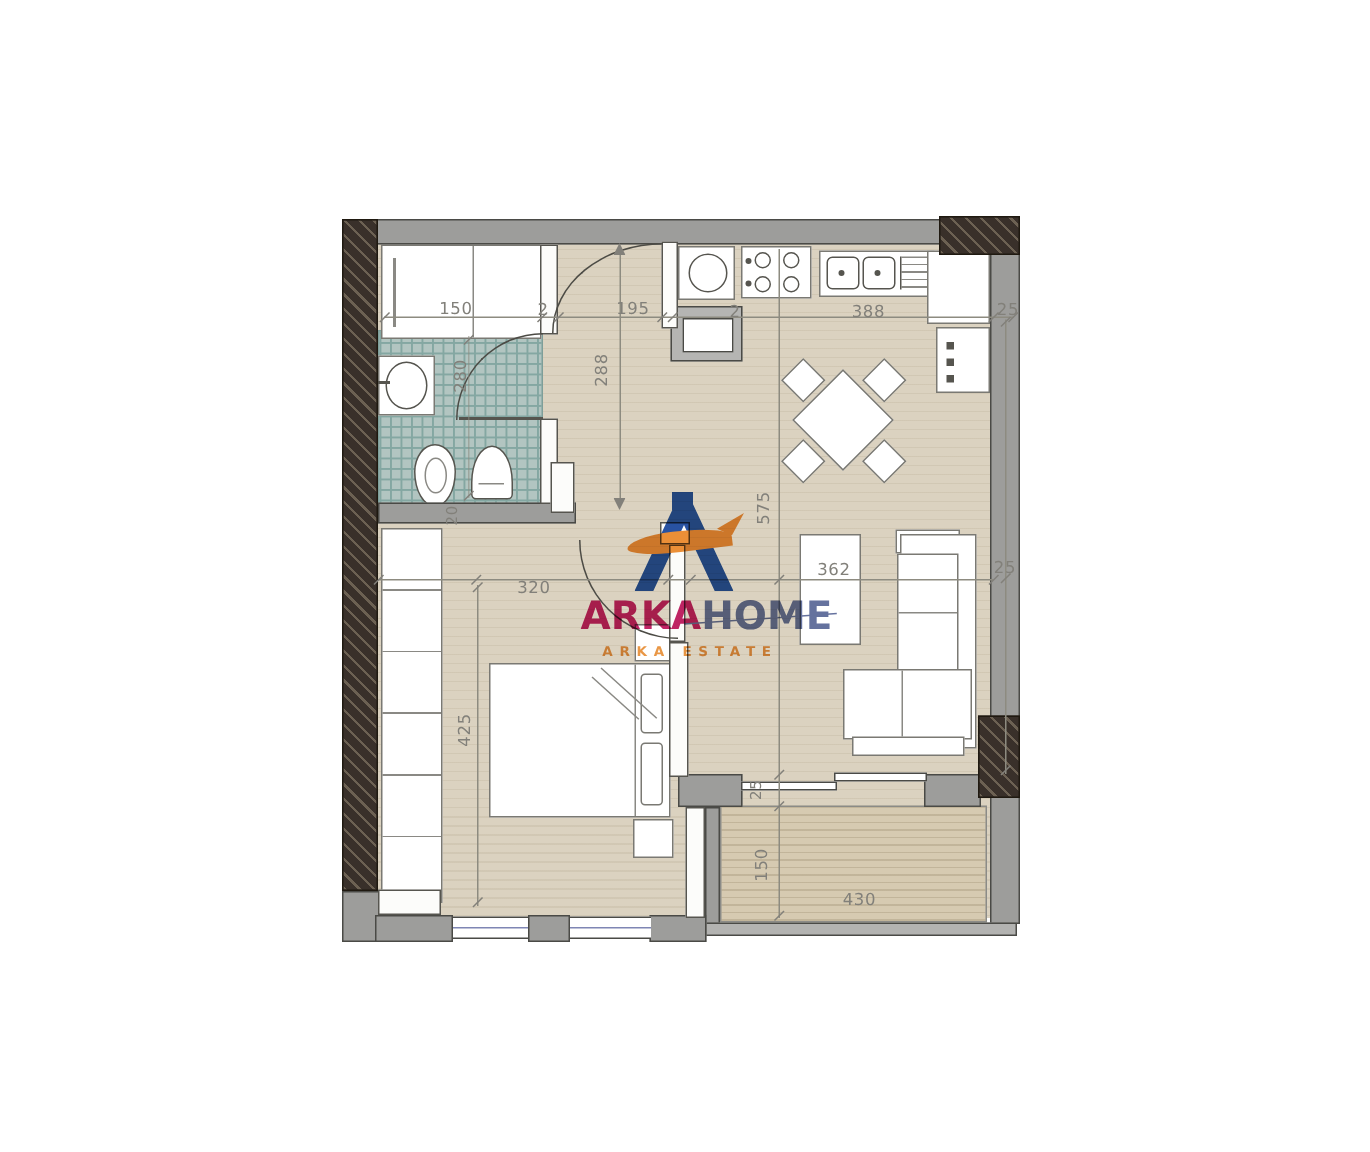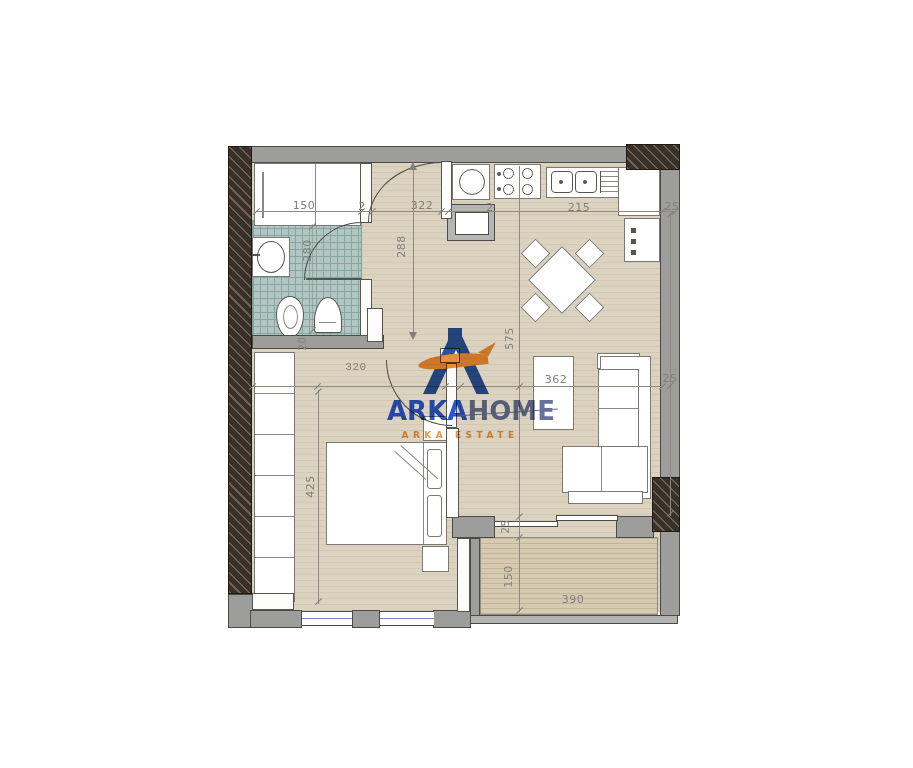--- a/index.html
+++ b/index.html
@@ -189,43 +189,43 @@
   <div class="tick" style="left:314px;top:391px;"></div>
   <div class="tick" style="left:314px;top:601px;"></div>
   <div class="tick" style="left:666px;top:214px;"></div>
   <div class="tick" style="left:666px;top:385px;"></div>
   <div class="tick" style="left:666px;top:513px;"></div>
   <div class="tick" style="left:308px;top:226px;"></div>
   <div class="tick" style="left:308px;top:330px;"></div>
 
   <div class="dim" style="left:287px;top:199px;">150</div>
   <div class="dim" style="left:350px;top:200px;width:24px;">2</div>
-  <div class="dim" style="left:405px;top:199px;">322</div>
+  <div class="dim" style="left:405px;top:199px;">195</div>
   <div class="dim" style="left:478px;top:201px;width:24px;">2</div>
-  <div class="dim" style="left:562px;top:201px;">215</div>
+  <div class="dim" style="left:562px;top:201px;">388</div>
   <div class="dim" style="left:660px;top:200px;width:24px;">25</div>
   <div class="dim vdim" style="left:290px;top:244px;">280</div>
   <div class="dim vdim" style="left:384px;top:240px;">288</div>
   <div class="dim vdim" style="left:492px;top:332px;">575</div>
   <div class="dim vdim" style="left:292px;top:338px;width:20px;font-size:10px;">20</div>
-  <div class="dim" style="left:339px;top:361px;font-family:Liberation Mono, monospace;">320</div>
+  <div class="dim" style="left:339px;top:385px;">320</div>
   <div class="dim" style="left:539px;top:373px;">362</div>
   <div class="dim" style="left:658px;top:372px;width:24px;">25</div>
   <div class="dim vdim" style="left:293px;top:480px;">425</div>
   <div class="dim vdim" style="left:494px;top:521px;width:22px;font-size:10px;">25</div>
   <div class="dim vdim" style="left:491px;top:570px;">150</div>
-  <div class="dim" style="left:556px;top:593px;">390</div>
+  <div class="dim" style="left:556px;top:593px;">430</div>
 
   <div id="watermark">
     <div class="abs" style="left:50px;top:2px;width:72px;height:68px;">
       <div class="abs" style="left:28px;top:0;width:14px;height:12px;background:#1c4aa0;"></div>
       <div class="abs" style="left:3px;top:8px;width:66px;height:58px;background:#1c4aa0;clip-path:polygon(41% 0,59% 0,100% 100%,81% 100%,50% 24%,19% 100%,0 100%);"></div>
       <div class="abs" style="left:-2px;top:26px;width:70px;height:14px;background:#ee8b2d;border-radius:80% 100% 10% 90%/100% 100% 0 80%;transform:rotate(-7deg);"></div>
       <div class="abs" style="left:58px;top:14px;width:18px;height:15px;background:#ee8b2d;clip-path:polygon(0 70%,100% 0,55% 100%);"></div>
     </div>
     <div class="brandname">
-      <span style="color:#1d4ed8;margin-left:17px;">ARKA</span><span style="color:#5d6a99;">HOME</span>
+      <span style="color:#be185d;margin-left:17px;">ARKA</span><span style="color:#5d6a99;">HOME</span>
     </div>
     <div class="abs" style="left:86px;top:86px;width:102px;height:1px;background:#5d6a99;transform:rotate(-4deg);"></div>
     <div class="tagline">ARKA ESTATE</div>
   </div>
 
 </div>
 
 </body></html>

